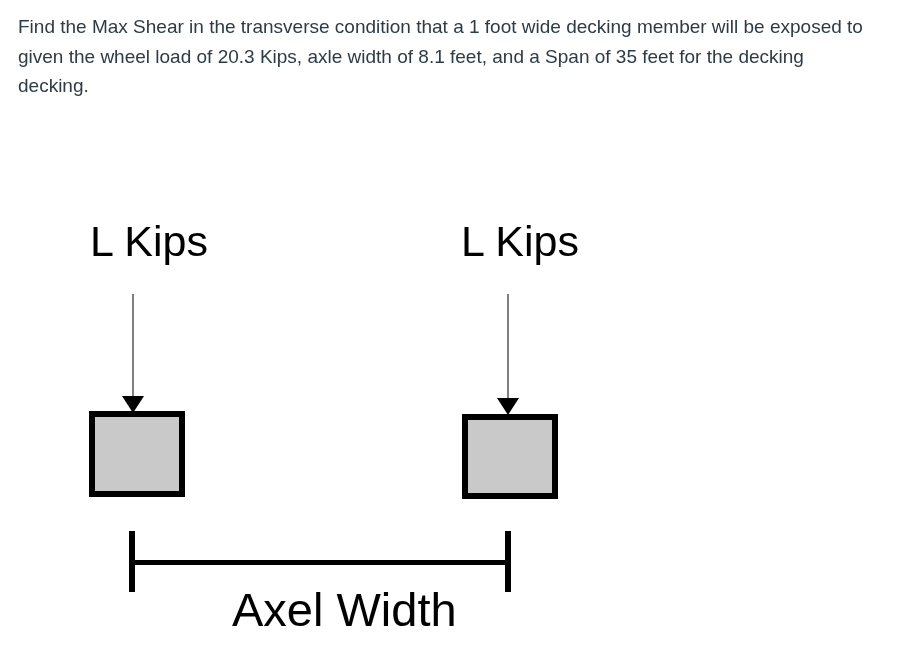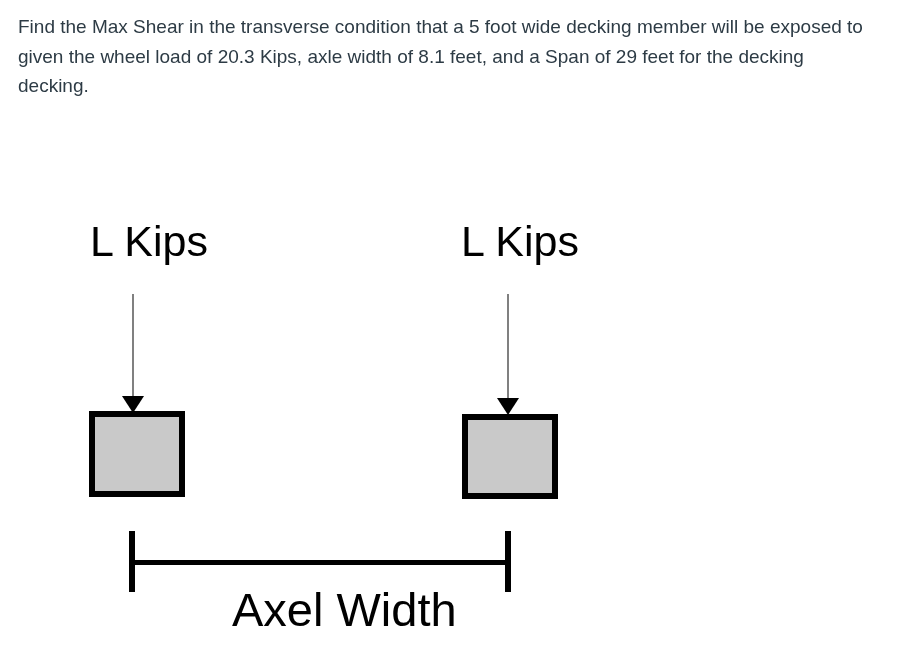--- a/index.html
+++ b/index.html
@@ -100,22 +100,22 @@
     color: #000000;
     font-size: 47px;
     line-height: 1.1;
     white-space: nowrap;
   }
 </style>
 </head>
 <body>
 
 <div class="problem">
-  <div>Find the Max Shear in the transverse condition that a 5 foot wide decking member will be exposed to</div>
-  <div>given the wheel load of 20.3 Kips, axle width of 8.1 feet, and a Span of 29 feet for the decking</div>
+  <div>Find the Max Shear in the transverse condition that a 1 foot wide decking member will be exposed to</div>
+  <div>given the wheel load of 20.3 Kips, axle width of 8.1 feet, and a Span of 35 feet for the decking</div>
   <div>decking.</div>
 </div>
 
 <div class="diagram">
 
   <div class="load-label left">L Kips</div>
 
   <div class="load-label right">L Kips</div>
 
   <div class="arrow-shaft left"></div>

